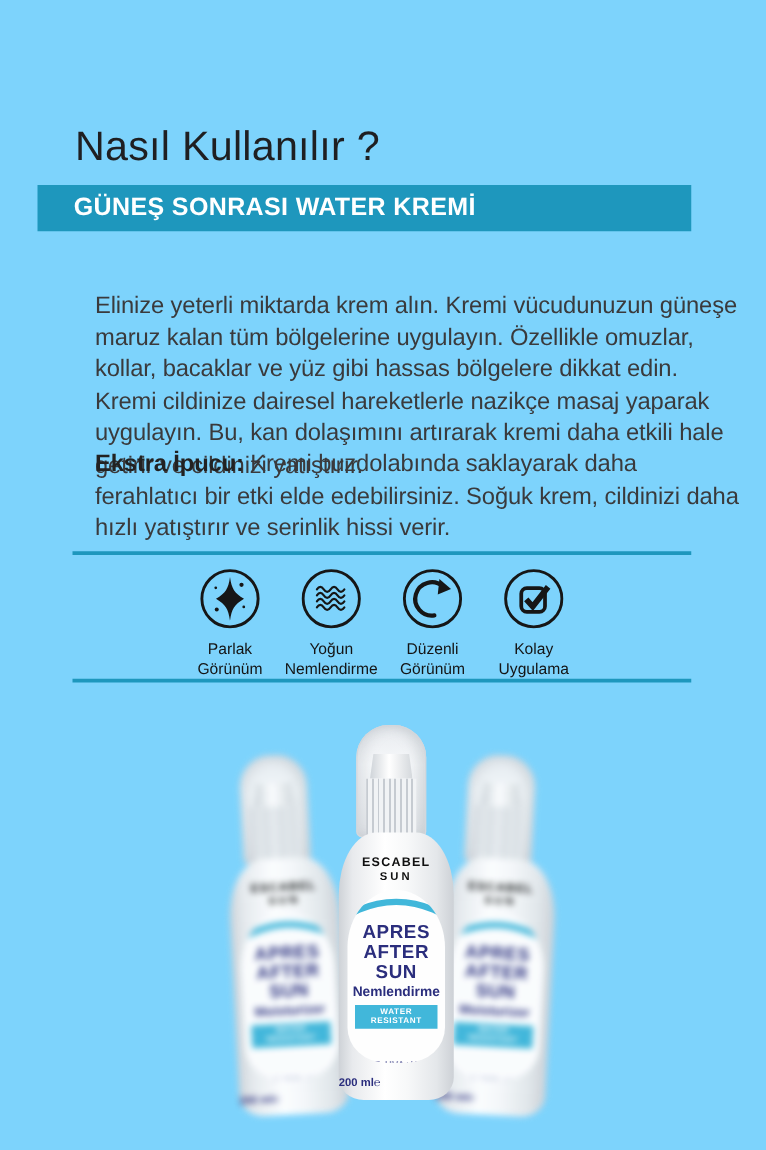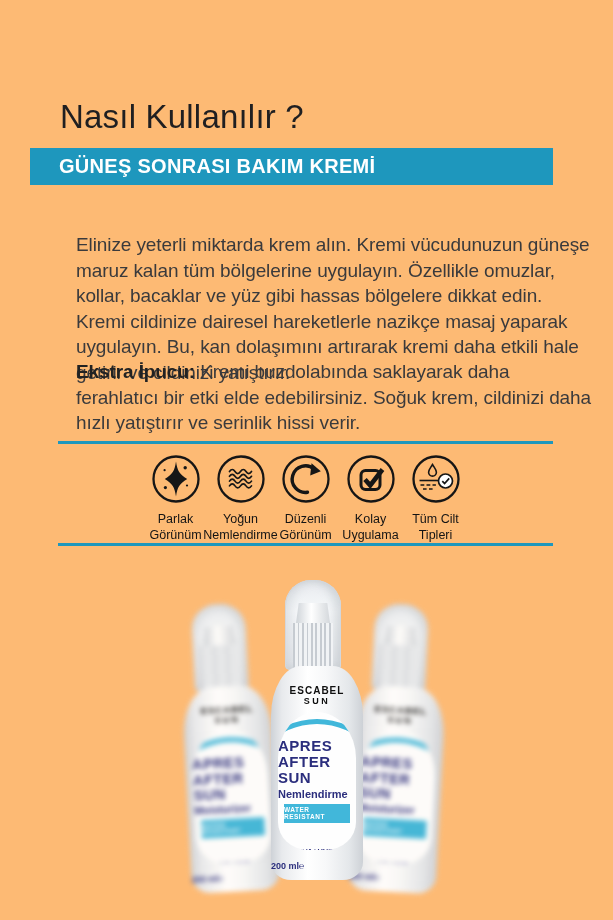--- a/index.html
+++ b/index.html
@@ -1,38 +1,38 @@
 <!DOCTYPE html>
 <html><head>
 <meta charset="utf-8">
 <style>
   html,body{margin:0;padding:0;background:#ffffff;}
   body{width:613px;height:920px;position:relative;overflow:hidden;
        font-family:"Liberation Sans","DejaVu Sans",sans-serif;}
 
-  .page{position:absolute;inset:0;background:#fdba74;}
+  .page{position:absolute;inset:0;background:#7dd3fc;}
 
   .title{position:absolute;left:60px;top:98px;margin:0;
          font-size:33px;font-weight:300;color:#1f1f21;letter-spacing:.2px;}
 
   .banner{position:absolute;left:30px;top:148px;width:523px;height:37px;
           background:#1e97bd;color:#fff;display:flex;align-items:center;
           padding-left:29px;box-sizing:border-box;}
   .banner span{font-size:20px;font-weight:700;letter-spacing:.3px;}
 
   .body-text{position:absolute;left:58px;width:520px;margin:18px;
              font-size:19px;line-height:25.5px;color:#3a3a3c;letter-spacing:-.1px;}
   .usage-p{top:214px;}
   .tip-p{top:341px;}
   .tip-p strong{font-weight:700;color:#222;}
 
   .features{position:absolute;left:58px;top:441px;width:495px;height:99px;
             border-top:3px solid #1e97bd;border-bottom:3px solid #1e97bd;
             box-sizing:content-box;}
-  .features-row{display:flex;justify-content:center;gap:17px;margin-top:11px;}
+  .features-row{display:flex;justify-content:center;gap:33px;margin-top:11px;}
   .feature{width:48px;display:flex;flex-direction:column;align-items:center;}
   .feature-circle{width:48px;height:48px;}
   .feature-circle svg{display:block;}
   .feature-label{margin-top:9px;text-align:center;font-size:12.5px;line-height:15.5px;
                  font-weight:500;color:#141414;white-space:nowrap;}
   .feature-label span{display:block;}
 
   .bottles{position:absolute;left:0;top:580px;width:613px;height:340px;}
   .bottle{position:absolute;width:120px;height:300px;}
   .bottle--center{left:253px;top:0;z-index:3;}
@@ -56,42 +56,42 @@
        border-radius:30px 30px 20px 20px / 50px 50px 18px 18px;
        background:linear-gradient(90deg,#ced2d7 0%,#e8eaed 12%,#ffffff 40%,#f7f8f9 60%,#e4e7ea 85%,#cdd1d6 100%);
        display:flex;flex-direction:column;align-items:center;}
 
   .brand{margin-top:20px;text-align:center;color:#101010;line-height:1;}
   .brand-top{font-size:10px;font-weight:900;letter-spacing:1px;}
   .brand-bottom{font-size:9px;font-weight:900;letter-spacing:2.5px;margin-top:1px;}
 
   .label-area{position:relative;width:78px;height:138px;margin-top:6px;background:#fefefe;
        border-radius:39px 39px 30px 30px / 46px 46px 28px 28px;overflow:hidden;
-       text-align:left;color:#2b2e7d;}
+       text-align:center;color:#2b2e7d;}
   .teal-arc{position:absolute;left:-41px;top:7px;width:160px;height:170px;
        border-radius:50%;border:5px solid #41b7da;box-sizing:border-box;}
   .pname{margin-top:26px;font-size:15px;font-weight:800;line-height:16px;letter-spacing:.5px;}
   .psub{font-size:11px;font-weight:700;margin-top:2px;}
   .pbadge{width:66px;margin:4px auto 0;background:#41b7da;color:#fff;font-size:6.5px;
        font-weight:700;letter-spacing:.5px;padding:2px 0 2.5px;}
   .pspec1{font-size:7.5px;font-weight:800;margin-top:24px;letter-spacing:.2px;}
   .pspec2{font-size:7.5px;font-weight:800;width:62px;margin:2px auto 0;padding:2px 0;
        border-top:1.2px solid #2b2e7d;border-bottom:1.2px solid #2b2e7d;}
   .pvolume{position:absolute;bottom:9px;left:0;width:100%;text-align:left;
        font-size:9px;font-weight:700;color:#2b2e7d;}
 </style>
 </head>
 <body>
 
 <div class="page">
 
   <h1 class="title">Nasıl Kullanılır ?</h1>
 
   <div class="banner">
-    <span>GÜNEŞ SONRASI BAKIM KREMİ</span>
+    <span>GÜNEŞ SONRASI WATER KREMİ</span>
   </div>
 
   <p class="body-text usage-p">Elinize yeterli miktarda krem alın. Kremi vücudunuzun güneşe maruz kalan tüm bölgelerine uygulayın. Özellikle omuzlar, kollar, bacaklar ve yüz gibi hassas bölgelere dikkat edin. Kremi cildinize dairesel hareketlerle nazikçe masaj yaparak uygulayın. Bu, kan dolaşımını artırarak kremi daha etkili hale getirir ve cildinizi yatıştırır.</p>
 
   <p class="body-text tip-p"><strong>Ekstra İpucu:</strong><span> Kremi buzdolabında saklayarak daha ferahlatıcı bir etki elde edebilirsiniz. Soğuk krem, cildinizi daha hızlı yatıştırır ve serinlik hissi verir.</span></p>
 
   <div class="features">
     <div class="features-row">
 
       <div class="feature">
@@ -150,36 +150,20 @@
             <rect x="14" y="15.5" width="19" height="19" rx="4.5" fill="none" stroke="#161616" stroke-width="3"></rect>
             <path d="M18 24.5 l5.2 5.8 L35.5 14.5" fill="none" stroke="#161616" stroke-width="4.6"></path>
           </svg>
         </div>
         <div class="feature-label">
           <span>Kolay</span>
             <span>Uygulama</span>
         </div>
       </div>
 
-      <div class="feature">
-        <div class="feature-circle">
-          <svg width="48" height="48" viewBox="0 0 48 48">
-            <circle cx="24" cy="24" r="22.5" fill="none" stroke="#161616" stroke-width="2.3"></circle>
-            <path d="M20.5 9.5 c2 3.4 3.9 5.2 3.9 7.7 a3.9 3.9 0 1 1 -7.8 0 c0 -2.5 1.9 -4.3 3.9 -7.7 Z" fill="none" stroke="#161616" stroke-width="1.6"></path>
-            <path d="M7.5 25.5 h18.5" stroke="#161616" stroke-width="1.6"></path>
-            <path d="M8.5 30 h3.8 M14.5 30 h3.8 M20.5 30 h3.4 M11 34 h3.6 M17 34 h3.6" stroke="#161616" stroke-width="1.5"></path>
-            <circle cx="33.5" cy="26" r="7" fill="#ffffff" stroke="#161616" stroke-width="1.7"></circle>
-            <path d="M30.3 26.2 l2.3 2.4 l4.6 -5.2" fill="none" stroke="#161616" stroke-width="1.7"></path>
-          </svg>
-        </div>
-        <div class="feature-label">
-          <span>Tüm Cilt</span>
-            <span>Tipleri</span>
-        </div>
-      </div>
 
     </div>
   </div>
 
   <div class="bottles">
     <div class="bottle bottle--left">
       <div class="cap">
         <div class="spray-head"></div>
         <div class="ribs"></div>
       </div>

